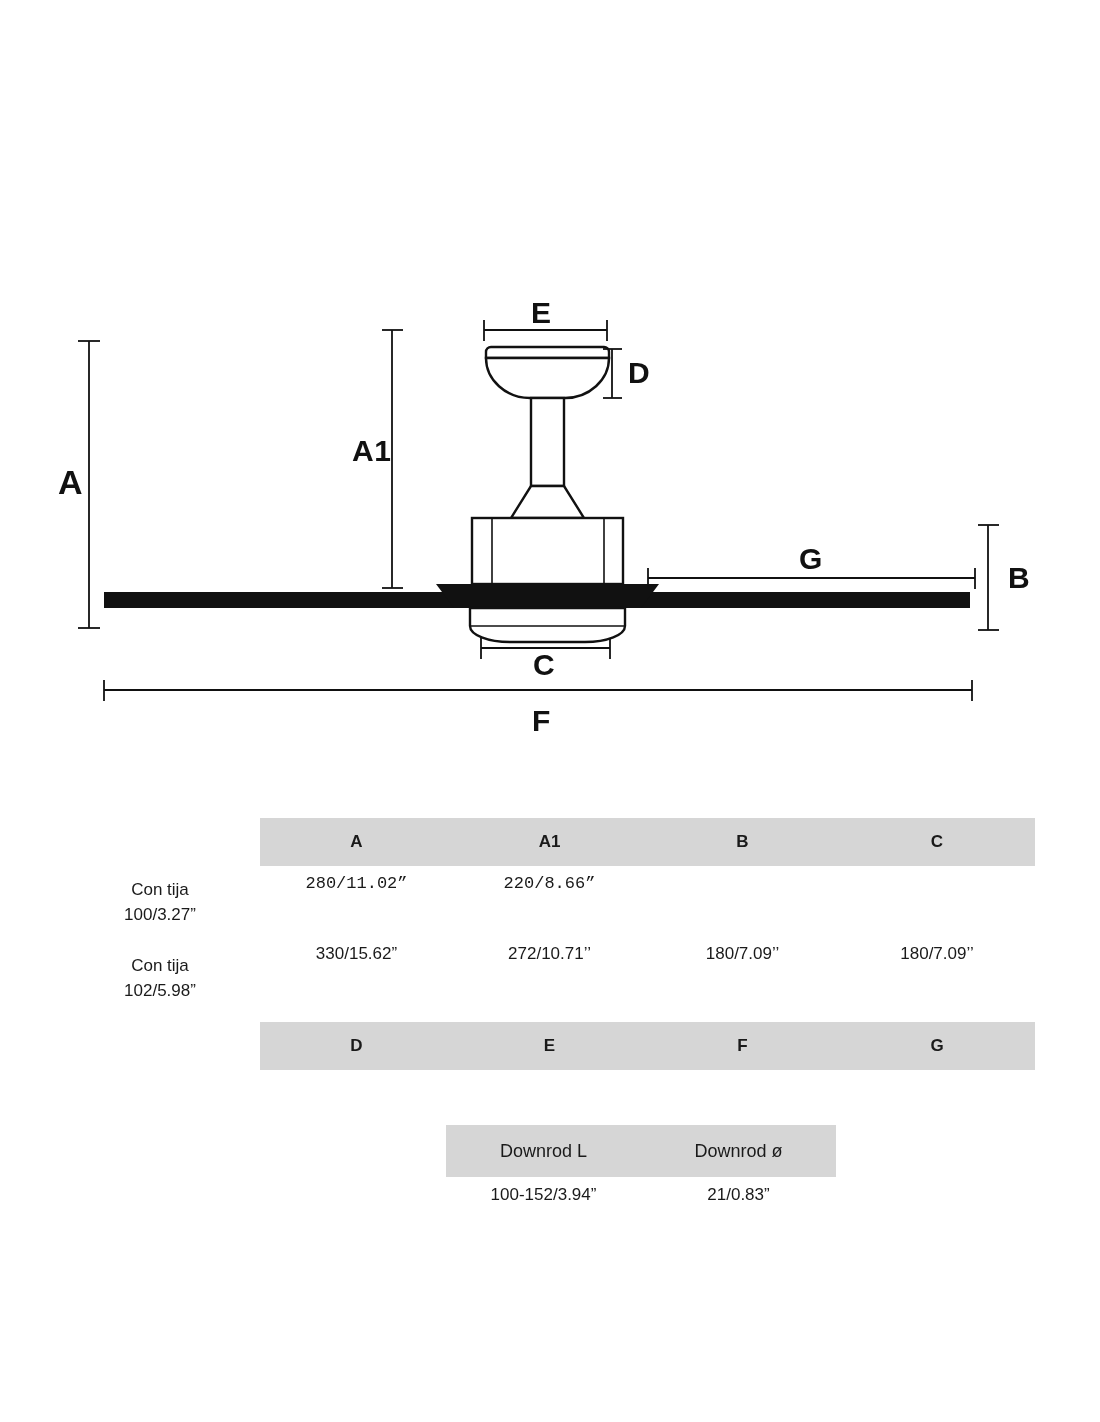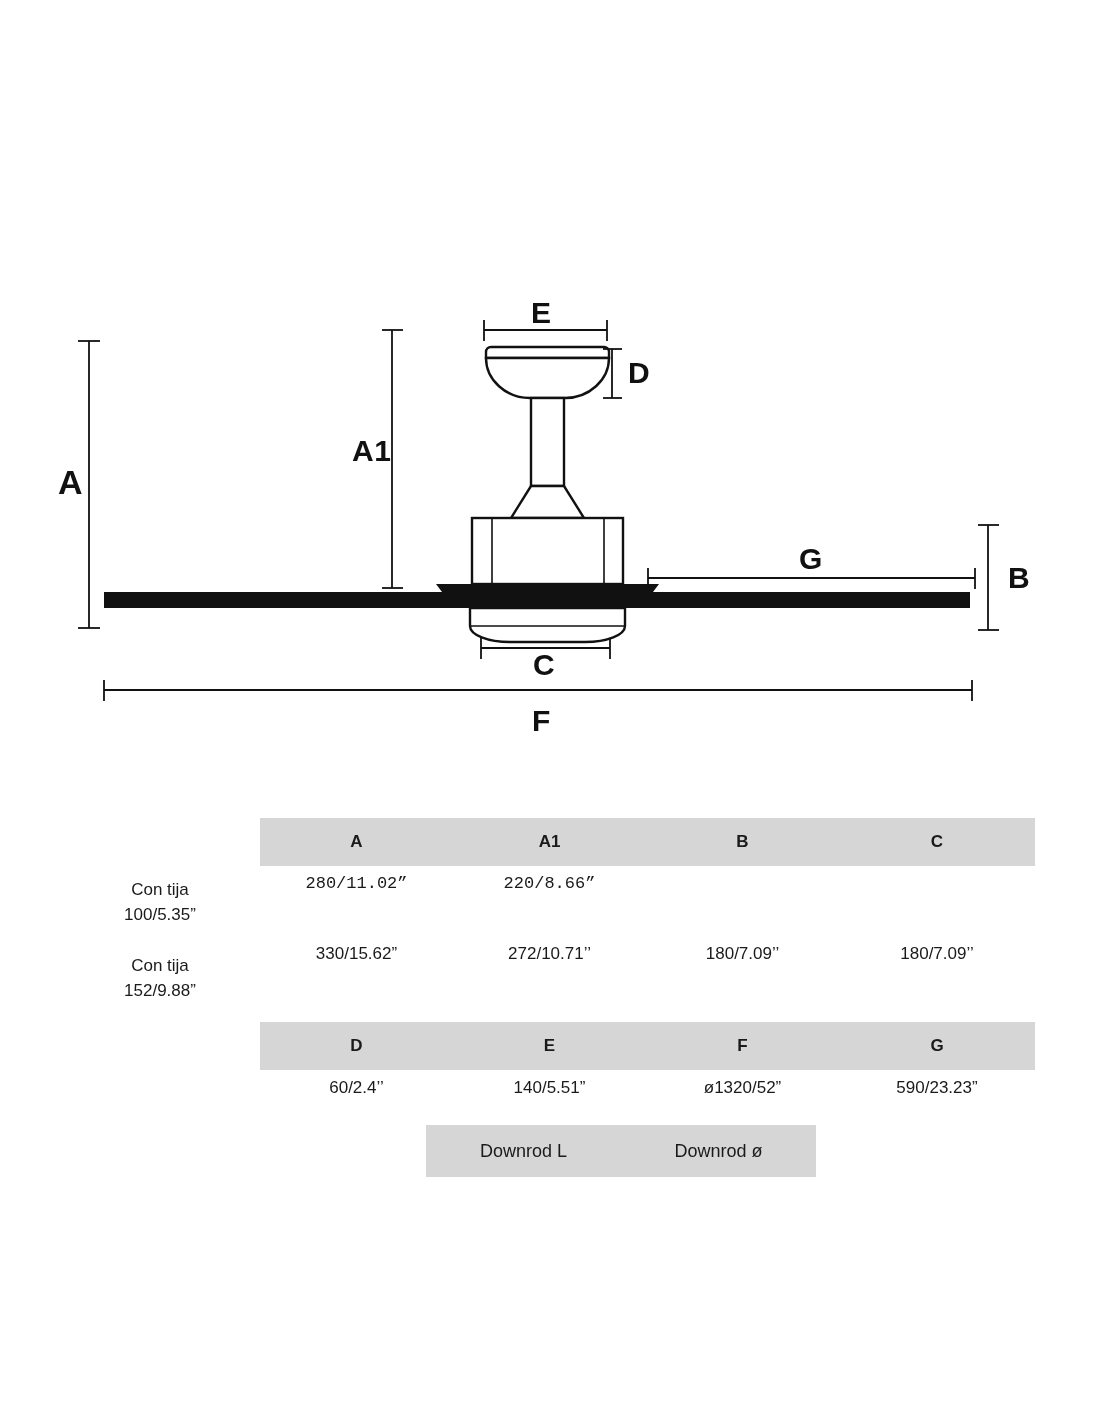--- a/index.html
+++ b/index.html
@@ -169,31 +169,31 @@
       <tr>
         <td class="blank"></td>
         <td class="hdr-cell">A</td>
         <td class="hdr-cell">A1</td>
         <td class="hdr-cell">B</td>
         <td class="hdr-cell">C</td>
       </tr>
       <tr>
         <td class="rowlabel-cell" style="height:72px;">
           <div>Con tija</div>
-          <div>100/5.35”</div>
+          <div>100/3.27”</div>
         </td>
         <td class="val-cell" style="vertical-align:top; padding-top:8px;font-family:Liberation Mono, monospace;">280/11.02”</td>
         <td class="val-cell" style="vertical-align:top; padding-top:8px;font-family:Liberation Mono, monospace;">220/8.66”</td>
         <td class="val-cell"></td>
         <td class="val-cell"></td>
       </tr>
       <tr>
         <td class="rowlabel-cell" style="height:80px;">
           <div>Con tija</div>
-          <div>152/9.88”</div>
+          <div>102/5.98”</div>
         </td>
         <td class="val-cell" style="vertical-align:top; padding-top:6px;">330/15.62”</td>
         <td class="val-cell" style="vertical-align:top; padding-top:6px;">272/10.71’’</td>
         <td class="val-cell" style="vertical-align:top; padding-top:6px;">180/7.09’’</td>
         <td class="val-cell" style="vertical-align:top; padding-top:6px;">180/7.09’’</td>
       </tr>
     </tbody>
   </table>
 
   <table class="dim-table" style="position:absolute; left:60px; top:222px; width:975px;">
@@ -205,36 +205,33 @@
       <col style="width:196px">
     </colgroup>
     <tbody>
       <tr>
         <td class="blank"></td>
         <td class="hdr-cell">D</td>
         <td class="hdr-cell">E</td>
         <td class="hdr-cell">F</td>
         <td class="hdr-cell">G</td>
       </tr>
-      <tr>
-        <td class="blank"></td>
-        <td class="val-cell" style="vertical-align:top; padding-top:8px;">60/2.4’’</td>
-        <td class="val-cell" style="vertical-align:top; padding-top:8px;">140/5.51”</td>
-        <td class="val-cell" style="vertical-align:top; padding-top:8px;">ø1320/52”</td>
-        <td class="val-cell" style="vertical-align:top; padding-top:8px;">590/23.23”</td>
-      </tr>
     </tbody>
   </table>
 
-  <table class="dim-table" style="position:absolute; left:426px; top:325px; width:390px;">
+  <table class="dim-table" style="position:absolute; left:446px; top:325px; width:390px;">
     <colgroup>
       <col style="width:195px">
       <col style="width:195px">
     </colgroup>
     <tbody>
       <tr>
         <td class="hdr-cell wide-label" style="height:52px;">Downrod L</td>
         <td class="hdr-cell wide-label" style="height:52px;">Downrod ø</td>
       </tr>
+      <tr>
+        <td class="val-cell" style="vertical-align:top; padding-top:8px;">100-152/3.94”</td>
+        <td class="val-cell" style="vertical-align:top; padding-top:8px;">21/0.83”</td>
+      </tr>
     </tbody>
   </table>
 
 </div>
 
 </body></html>

